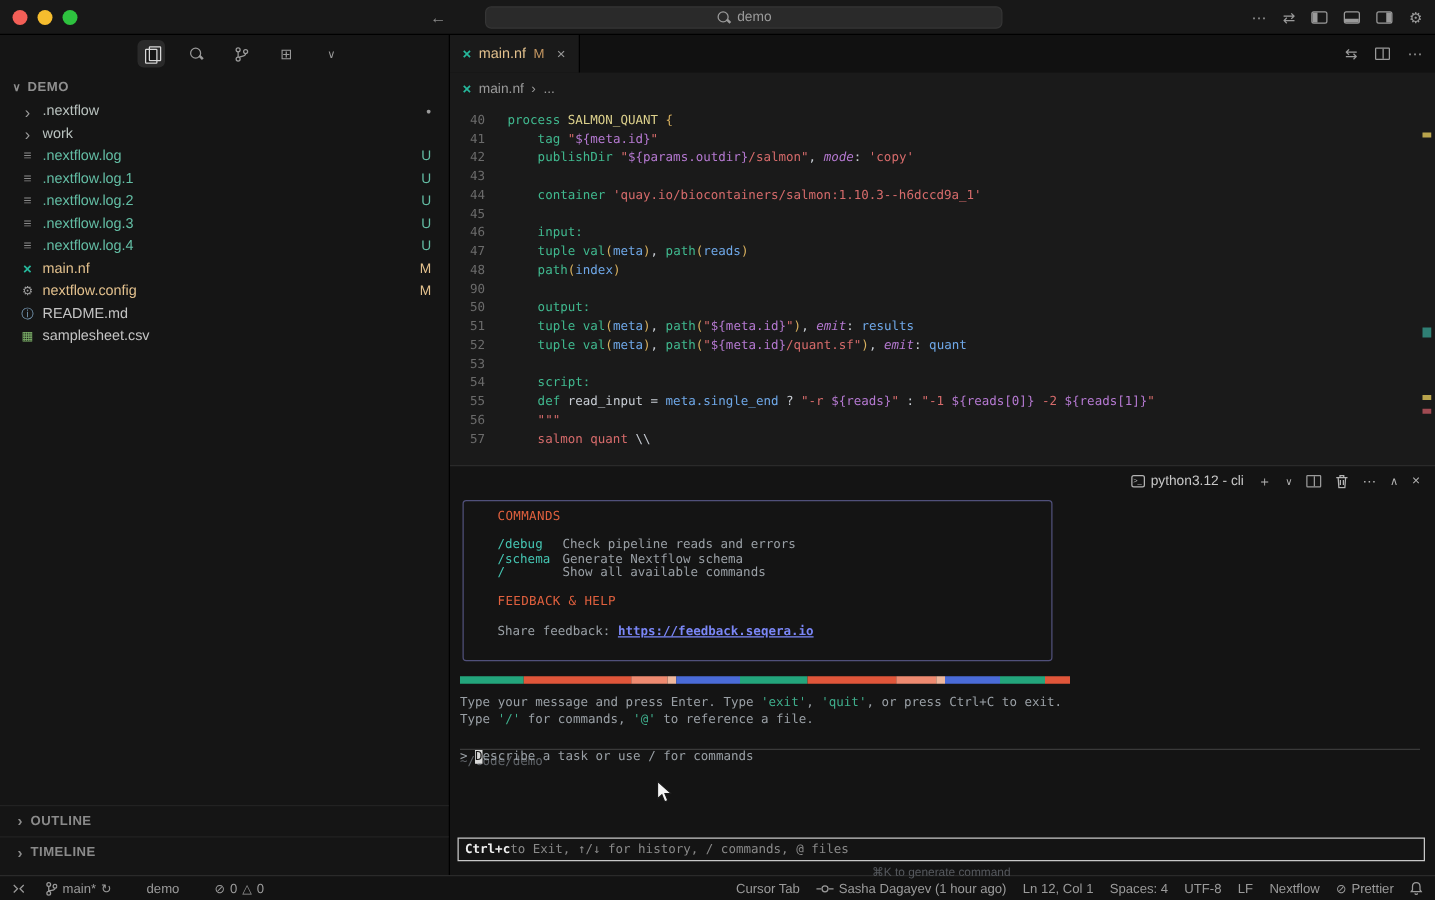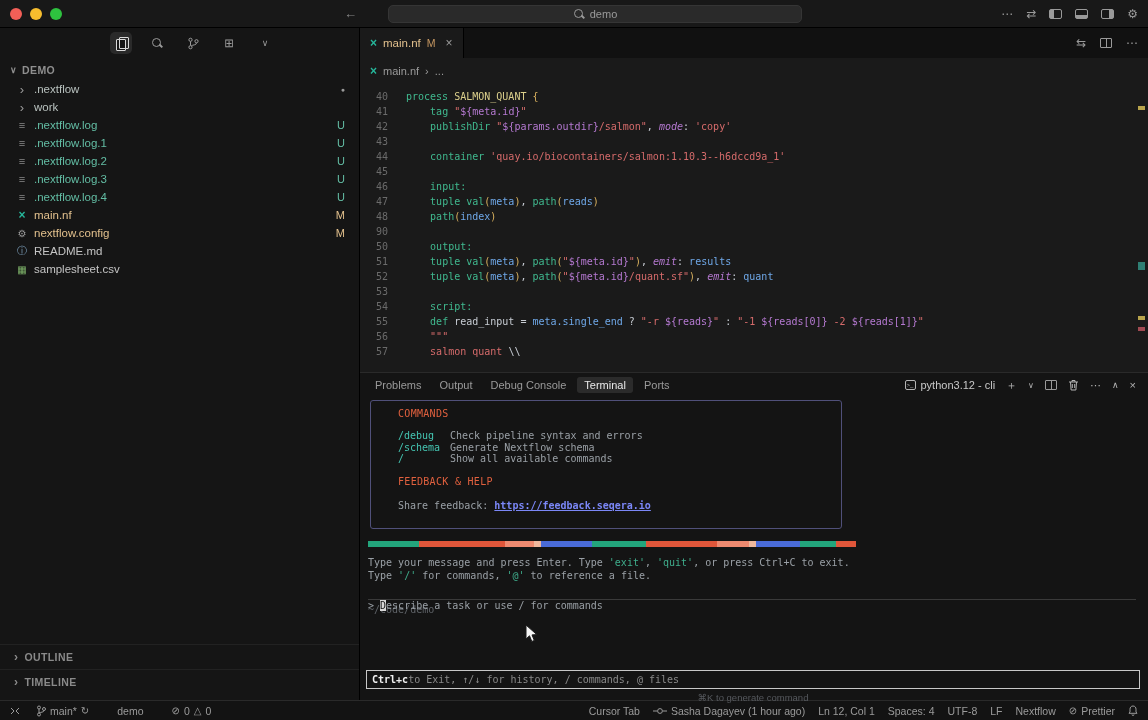--- a/index.html
+++ b/index.html
@@ -276,27 +276,20 @@
           </div>
         <div class="ruler">
           <div class="mark" style="top:22px;height:4px;background:#b9a44c;"></div>
           <div class="mark" style="top:178px;height:8px;background:#2f7f74;"></div>
           <div class="mark" style="top:232px;height:4px;background:#b9a44c;"></div>
           <div class="mark" style="top:243px;height:4px;background:#a04a52;"></div>
         </div>
       </div>
 
       <div class="panel">
-        <div class="ptabs" id="panel-tabs">
-            <span class="ptab">Problems</span>
-            <span class="ptab">Output</span>
-            <span class="ptab">Debug Console</span>
-            <span class="ptab active">Terminal</span>
-            <span class="ptab">Ports</span>
-          </div>
         <div class="panel-right">
           <span class="term-chip">
             <span class="i-term">&gt;_</span>
             <span>python3.12 - cli</span>
           </span>
           <span>＋</span>
           <span style="font-size:8px;">∨</span>
           <span class="i-split"></span>
           <svg class="sicon" width="11" height="12" viewBox="0 0 11 12">
               <path d="M1 3h9 M4 3V1.5h3V3 M2.5 3l.6 8h4.8l.6-8 M4.3 5v4 M6.7 5v4" stroke="#b4b4b4" fill="none"></path>
@@ -305,21 +298,21 @@
           <span style="font-size:9px;">∧</span>
           <span>×</span>
         </div>
 
         <div class="pcontent">
           <div class="helpbox">
             <div class="t-head">COMMANDS</div>
             <div class="cmd-rows" id="cmd-rows">
                 <div class="cmd-row">
                   <span class="t-cmd">/debug</span>
-                  <span class="t-desc">Check pipeline syntax and errors</span>
+                  <span class="t-desc">Check pipeline reads and errors</span>
                 </div>
                 <div class="cmd-row">
                   <span class="t-cmd">/schema</span>
                   <span class="t-desc">Generate Nextflow schema</span>
                 </div>
                 <div class="cmd-row">
                   <span class="t-cmd">/</span>
                   <span class="t-desc">Show all available commands</span>
                 </div>
               </div>

